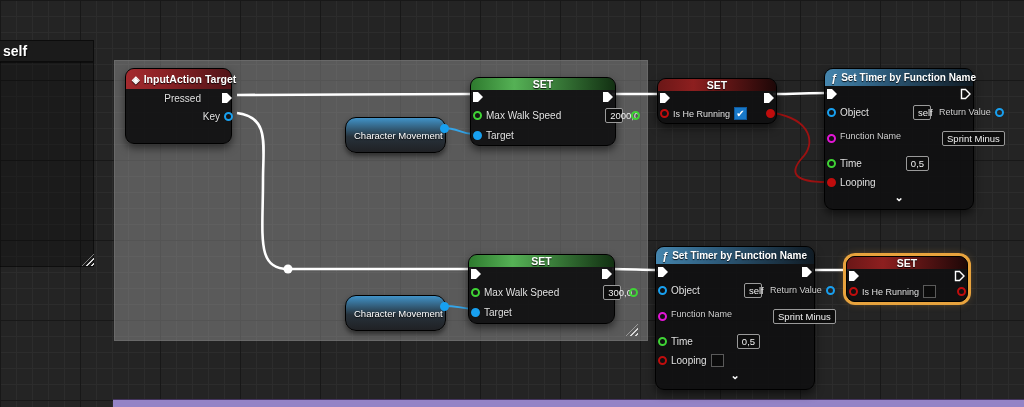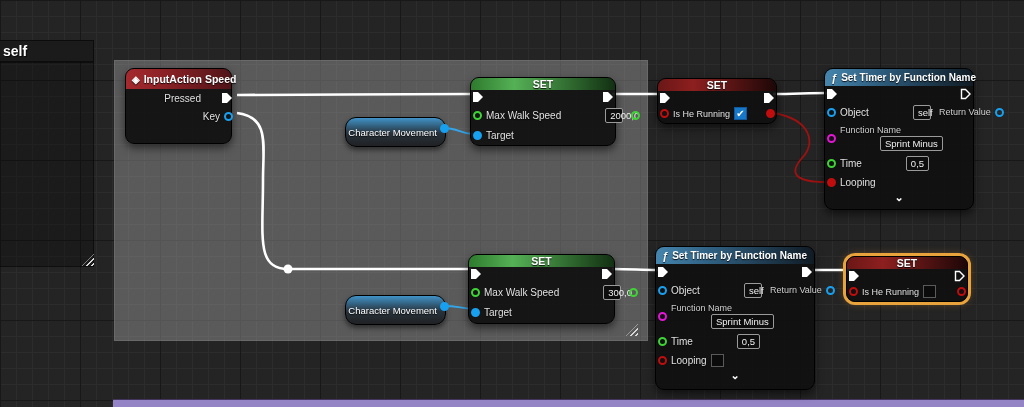--- a/index.html
+++ b/index.html
@@ -84,35 +84,35 @@
   .pc { width:9px; height:9px; border-radius:50%; border:2px solid var(--c);
         background:transparent; flex:none; }
   .pc.f { background:var(--c); }
   .xp { flex:none; display:block; }
   .pl { margin-left:-5px; }
   .pr { margin-right:-5px; }
   .plx { margin-left:-4px; }
   .prx { margin-right:-8px; }
 
   .capsule {
-    position:absolute; z-index:4; height:30px; border-radius:11px;
-    border:1px solid #000; display:flex; align-items:center; justify-content:flex-end;
+    position:absolute; z-index:4; height:36px; border-radius:11px;
+    border:1px solid #000; display:flex; align-items:center; justify-content:flex-start;
     background:linear-gradient(180deg,#4193c8 0%,#2b4ous 0%); 
     background:linear-gradient(180deg,#4193c8 0%,#27323b 55%,#202124 100%);
     color:#fff; font-size:9.5px; text-shadow:0 1px 1px rgba(0,0,0,.8);
     box-shadow:0 3px 5px rgba(0,0,0,.5); padding:0 8px; white-space:nowrap;
   }
   .capsule .pc { position:absolute; right:-4px; top:6px; }
 
   .selected { box-shadow:0 0 0 3px #e8a33d, 0 0 10px rgba(232,163,61,.55); }
 
   .chevron { text-align:center; color:#fff; font-size:11px; line-height:12px; font-weight:bold; }
   .fn-icon { font-style:italic; font-weight:bold; font-size:11px; color:#fff; }
   .diamond-icon { color:#fff; font-size:10px; }
-  .col { display:flex; flex-direction:column; gap:1px;justify-content:flex-end; }
+  .col { display:flex; gap:1px;justify-content:flex-end; }
 </style>
 </head>
 <body>
 
 <div class="canvas">
 
   <div class="c-left-body"></div>
   <div class="comment-hdr c-left-hdr">
     <span>self</span>
   </div>
@@ -132,21 +132,21 @@
     <path class="w-exec" d="M612,269 C632,269 640,270 658,270"></path>
     <path class="w-exec" d="M812,270 C826,270 836,270 850,270"></path>
     <path class="w-bool" d="M774,113 C812,120 816,144 802,158 C788,174 796,182 826,182"></path>
     <path class="w-obj" d="M441,128 C460,128 458,133 473,134"></path>
     <path class="w-obj" d="M441,306 C460,306 458,308 473,309"></path>
   </svg>
 
   <div class="node" style="left:125px; top:68px; width:107px; height:76px;">
     <div class="hdr hdr-input">
       <span class="diamond-icon">◈</span>
-      <span>InputAction Speed</span>
+      <span>InputAction Target</span>
     </div>
     <div class="row" style="height:18px; justify-content:flex-end;gap:20px;">
       <span class="lbl">Pressed</span>
       <svg class="xp prx" width="12" height="12">
           <path d="M1 1 h5 l5 5 -5 5 h-5 z" fill="#fff"></path>
         </svg>
     </div>
     <div class="row" style="height:18px; justify-content:flex-end;">
       <span class="lbl">Key</span>
       <span class="pc prx" style="--c:#18a0f0"></span>

